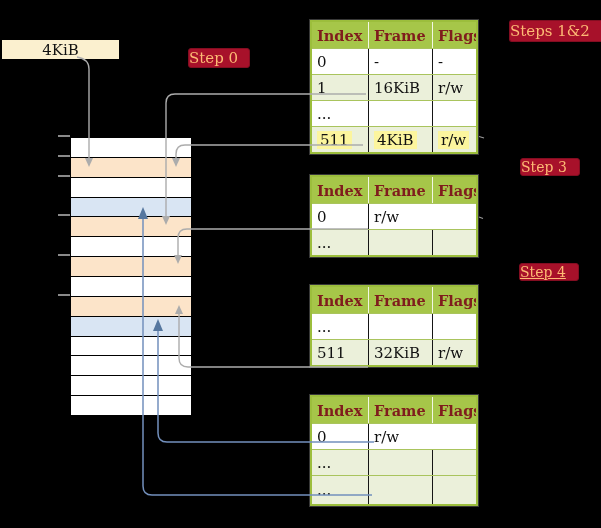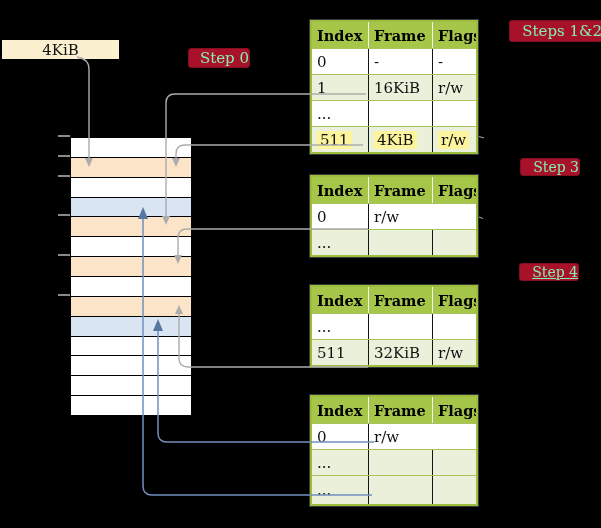--- a/index.html
+++ b/index.html
@@ -3,21 +3,21 @@
 <meta charset="utf-8">
 <style>
   html,body{margin:0;padding:0;background:#000;}
   .canvas{position:relative;width:601px;height:528px;background:#000;overflow:hidden;
           font-family:"DejaVu Serif","Liberation Serif",serif;}
   
   .legend{position:absolute;left:2px;top:40px;width:117px;height:19px;background:#FBF0CF;
           display:flex;align-items:center;justify-content:center;font-size:15px;color:#111;}
   
   .badge{position:absolute;background:#A7112A;border:1px solid #830D21;border-radius:3px;
-         color:#86efac;display:flex;align-items:center;justify-content:flex-end;}
+         color:#fdba74;display:flex;align-items:center;justify-content:flex-start;}
   .badge.b0{left:188px;top:48px;width:60px;height:18px;font-size:15px;}
   .badge.b12{left:509px;top:20px;width:92px;height:20px;font-size:15px;border-right:none;border-radius:3px 0 0 3px;}
   .badge.b3{left:520px;top:158px;width:58px;height:16px;font-size:14px;}
   .badge.b4{left:519px;top:263px;width:58px;height:16px;font-size:14px;text-decoration:underline;}
   
   .memcol{position:absolute;left:70px;top:137px;width:120px;height:277px;
           display:flex;flex-direction:column;border:1px solid #000;}
   .mrow{flex:1;border-bottom:1px solid #000;}
   .mrow:last-child{border-bottom:none;}
   .mrow.white{background:#FFFFFF;}
@@ -28,21 +28,21 @@
   .ptable{position:absolute;left:310px;width:164px;border:2px solid #9CBE3C;
           box-shadow:0 0 0 1px rgba(160,160,160,0.35);background:#fff;}
   .trow{display:flex;border-bottom:1px solid #A9C45D;}
   .trow:last-child{border-bottom:none;}
   .trow .cell{overflow:hidden;white-space:nowrap;padding-left:5px;font-size:15px;color:#111;
               display:flex;align-items:center;}
   .c1{width:51px;border-right:1px solid #151515;}
   .c2{width:58px;border-right:1px solid #151515;}
   .c3{flex:1;}
   .thead{background:#A6C649;}
-  .thead .cell{color:#000000;font-weight:bold;font-size:14.5px;text-align:center;}
+  .thead .cell{color:#7f1d1d;font-weight:bold;font-size:14.5px;text-align:center;}
   .thead .c1,.thead .c2{border-right:1px solid rgba(255,255,255,0.85);}
   .trow.green{background:#EBF0DA;}
   .trow.white{background:#FFFFFF;}
   .h26{height:26px;} .h25{height:25px;} .h28{height:28px;}
   .hl{background:#FCF59E;padding:0 3px;}
   svg.overlay{position:absolute;left:0;top:0;z-index:9;pointer-events:none;}
 </style>
 </head>
 <body>
 

